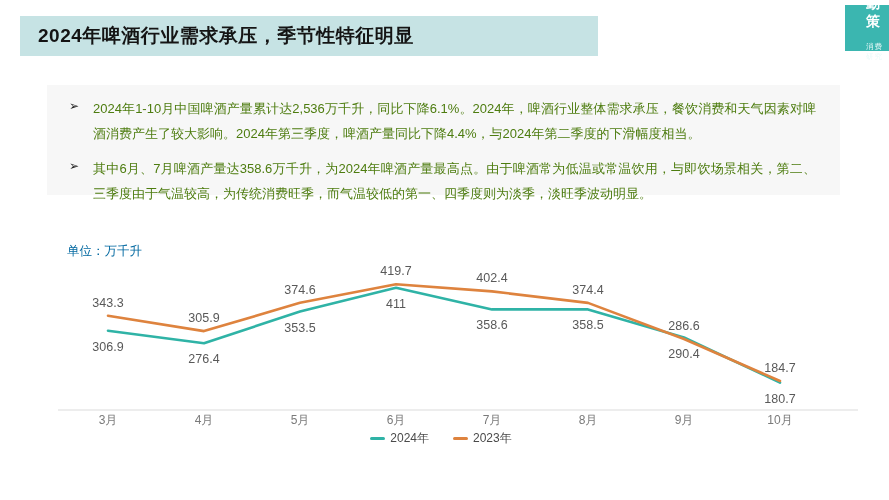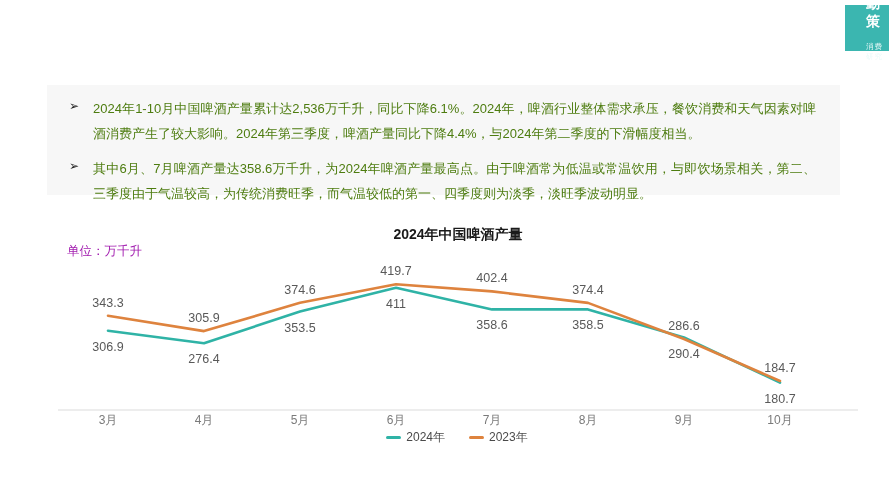--- a/index.html
+++ b/index.html
@@ -17,56 +17,58 @@
   .logo .logo-sub { color:#eafaf9; font-size:7.5px; letter-spacing:1px;margin-top:9px; }
 
   .bullets { position:absolute; left:47px; top:85px; width:793px; height:110px;
     background:#f7f7f7; padding:11px 24px 0 22px; }
   .bullet { display:flex; margin-bottom:9px; }
   .bullet .marker { flex:0 0 24px; font-size:12px; color:#222; padding-top:3px; }
   .bullet .btext { font-size:13px; color:#4d7c0f; line-height:1.95; text-align:justify; }
 
   .chart-title { position:absolute; left:56px; top:226px; width:804px; text-align:center;
     font-size:14px; font-weight:bold; color:#1a1a1a; }
-  .unit-label { position:absolute; left:67px; top:243px; font-size:12.5px; color:#a21caf; }
+  .unit-label { position:absolute; left:67px; top:243px; font-size:12.5px; color:#0369a1; }
 
   .chart-wrap { position:absolute; left:56px; top:252px; width:804px; height:178px; }
   .chart-wrap svg { display:block; width:804px; height:178px; }
 
-  .legend { position:absolute; left:55px; top:430px; width:804px; height:16px;
-    display:flex; justify-content:center; align-items:flex-end; gap:24px; }
+  .legend { position:absolute; left:39px; top:430px; width:804px; height:16px;
+    display:flex; justify-content:center; align-items:center; gap:24px; }
   .legend-item { display:flex; align-items:center; gap:5px; }
   .legend-dash { width:15px; height:3px; border-radius:2px; }
   .legend-label { font-size:12px; color:#4a4a4a; }
 
   .source { position:absolute; left:20px; top:471px; font-size:10.5px; color:#555; }
 </style>
 </head>
 <body>
 
 <div class="page">
 
+  <div class="title-bar">
+    <h1>2024年啤酒行业需求承压，季节性特征明显</h1>
+  </div>
 
   <div class="logo">
     <div class="logo-main">勤策</div>
     <div class="logo-sub">消费研究</div>
   </div>
 
   <div class="bullets">
     <div class="bullet">
       <span class="marker">➢</span>
       <span class="btext">2024年1-10月中国啤酒产量累计达2,536万千升，同比下降6.1%。2024年，啤酒行业整体需求承压，餐饮消费和天气因素对啤酒消费产生了较大影响。2024年第三季度，啤酒产量同比下降4.4%，与2024年第二季度的下滑幅度相当。</span>
     </div>
     <div class="bullet">
       <span class="marker">➢</span>
       <span class="btext">其中6月、7月啤酒产量达358.6万千升，为2024年啤酒产量最高点。由于啤酒常为低温或常温饮用，与即饮场景相关，第二、三季度由于气温较高，为传统消费旺季，而气温较低的第一、四季度则为淡季，淡旺季波动明显。</span>
     </div>
   </div>
 
-  <div class="chart-title">2024年中国啤酒产量</div>
   <div class="unit-label">单位：万千升</div>
 
   <div class="chart-wrap">
     <svg id="chart" viewBox="0 0 804 178">
         <line x1="2" y1="158" x2="802" y2="158" stroke="#DCDCDC" stroke-width="1.2"></line>
         <text x="52" y="172" text-anchor="middle" font-size="12" fill="#7A7A7A">3月</text>
         <text x="148" y="172" text-anchor="middle" font-size="12" fill="#7A7A7A">4月</text>
         <text x="244" y="172" text-anchor="middle" font-size="12" fill="#7A7A7A">5月</text>
         <text x="340" y="172" text-anchor="middle" font-size="12" fill="#7A7A7A">6月</text>
         <text x="436" y="172" text-anchor="middle" font-size="12" fill="#7A7A7A">7月</text>

